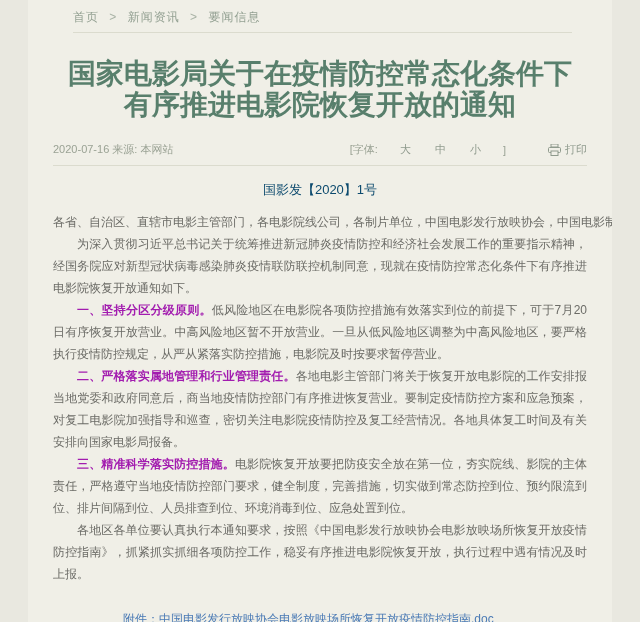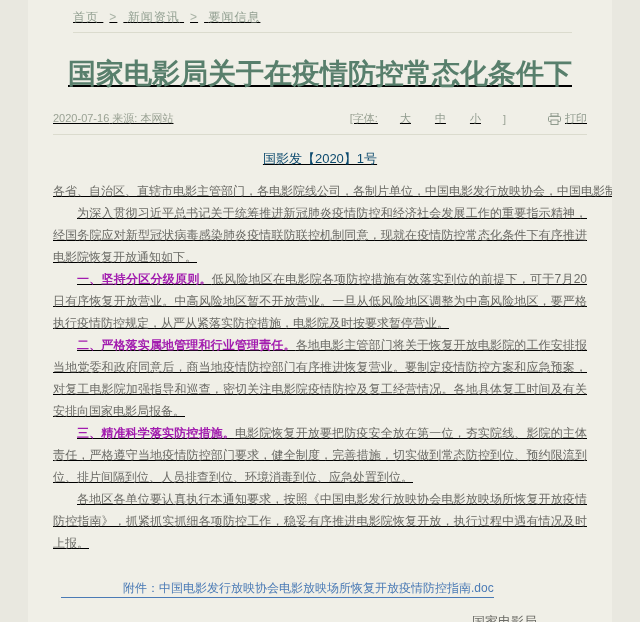--- a/index.html
+++ b/index.html
@@ -1,20 +1,20 @@
 <!DOCTYPE html>
 <html><head>
 <meta charset="utf-8">
 <style>
   * { margin: 0; padding: 0; box-sizing: border-box; }
   html, body { background: #e9e8e0; }
   body { font-family: "Liberation Sans", "DejaVu Sans", sans-serif; }
   .page {
     width: 584px; height: 622px; margin: 0 auto;
-    background: #f0efe7; overflow: hidden; position: relative; text-decoration: underline;
+    background: #f0efe7; overflow: hidden; position: relative;
   }
   
   .breadcrumb {
     padding: 9px 0 0 45px;
     font-size: 12px; color: #94a193; letter-spacing: 1px;
   }
   .breadcrumb a { color: #94a193; text-decoration: none; cursor: pointer; }
   .breadcrumb .sep { margin: 0 6px; color: #a8b2a5; }
   .bc-divider { border: none; border-top: 1px solid #dbdbce; margin: 6px 40px 0 45px; }
   
@@ -63,20 +63,21 @@
     <span class="sep">&gt;</span>
     <a>新闻资讯</a>
     <span class="sep">&gt;</span>
     <a>要闻信息</a>
   </nav>
 
   <hr class="bc-divider">
 
   <h1 class="title">
     <span class="tl">国家电影局关于在疫情防控常态化条件下</span>
+    <span class="tl">有序推进电影院恢复开放的通知</span>
   </h1>
 
   <div class="meta">
     <div class="meta-left">
       <span>2020-07-16</span>
       <span>来源: 本网站</span>
     </div>
     <div class="meta-right">
       <span>[字体:</span>
       <a class="fs">大</a>

